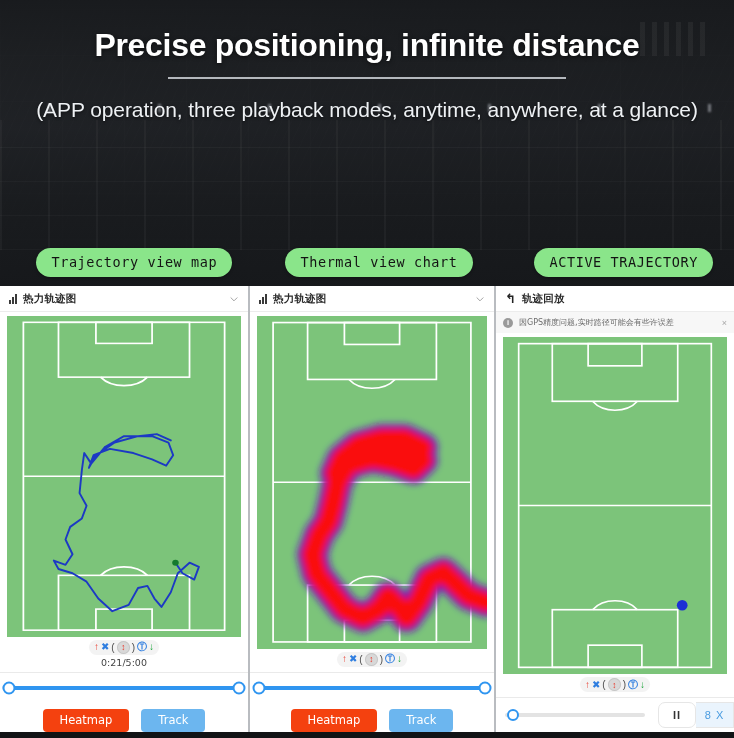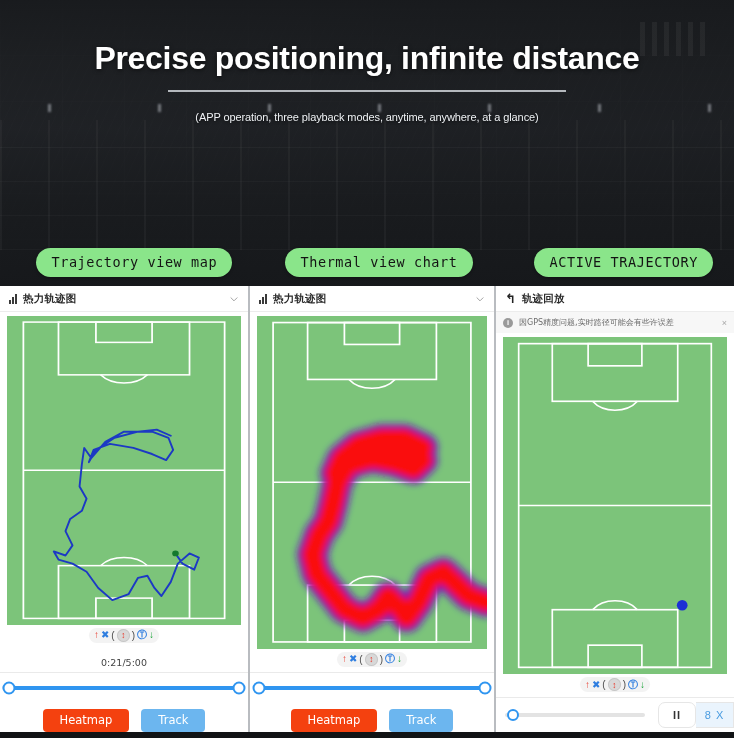--- a/index.html
+++ b/index.html
@@ -39,37 +39,37 @@
         rgba(255,255,255,0) 0 48px,
         rgba(225,230,238,.45) 48px 51px,
         rgba(255,255,255,0) 51px 110px);
     filter: blur(1px);
   }
   .hero-logo{
     position:absolute; right:22px; top:22px; width:72px; height:34px;
     background: repeating-linear-gradient(90deg, rgba(255,255,255,.10) 0 5px, rgba(255,255,255,0) 5px 12px);
     opacity:.5;
   }
-  .hero-inner { position: relative; z-index: 2; text-align: center; padding-top: 40px; }
+  .hero-inner { position: relative; z-index: 2; text-align: center; padding-top: 27px; }
   .hero-title {
     color: #ffffff;
     font-size: 32px;
     font-weight: bold;
     letter-spacing: -0.3px;
     line-height: 1.15;
     text-shadow: 0 1px 4px rgba(0,0,0,.6);
   }
   .hero-rule {
     width: 398px; height: 2px; margin: 13px auto 0;
     background: #cfd3d8; opacity: .85;
   }
   .hero-sub {
     margin-top: 19px;
     color: #eef1f4;
-    font-size: 11px;
+    font-size: 21px;
     letter-spacing: -0.1px;
     text-shadow: 0 1px 3px rgba(0,0,0,.6);
   }
 
   
   .tabs {
     position: absolute; left: 12px; top: 240px; width: 734px; height: 44px;
     display: flex; z-index: 4;
   }
   .tab-cell { flex: 1; display: flex; align-items: center; justify-content: center; }
@@ -160,21 +160,21 @@
   .mini.sh { color: #2f7ee0; }
   .knob {
     display:inline-flex; align-items:center; justify-content:center;
     width: 13px; height: 13px; border-radius: 50%;
     background: #d8d8d8; color: #e8392b; font-size: 9px; font-weight: bold;
     box-shadow: inset 0 0 0 1px #c6c6c6;
   }
   .paren { color:#4a4a4a; font-size:10px; }
   .time-txt {
     text-align: center; font-size: 9.5px; color: #444;
-    font-family: "DejaVu Sans", sans-serif; margin-top: 13px;
+    font-family: "DejaVu Sans", sans-serif; margin-top: 1px;
   }
   .sep-line { height: 1px; background: #eaeaea; margin: 4px 0 0; }
 
   
   .slider-row { position: relative; height: 30px; display:flex; align-items:center; padding: 0 9px; }
   .track-bg { position: relative; flex: 1; height: 4px; border-radius: 3px; background: #e3e3e3; }
   .track-fill { position: absolute; top: 0; left: 0; height: 4px; border-radius: 3px; background: #2f95f0; }
   .handle {
     position: absolute; top: 50%; width: 13px; height: 13px; border-radius: 50%;
     background: #fff; border: 2px solid #2f95f0; transform: translate(-50%,-50%);

